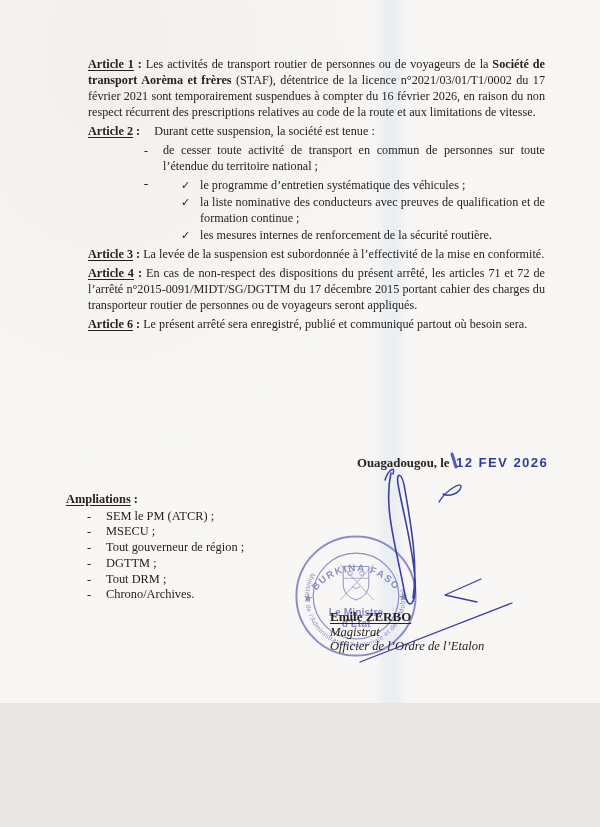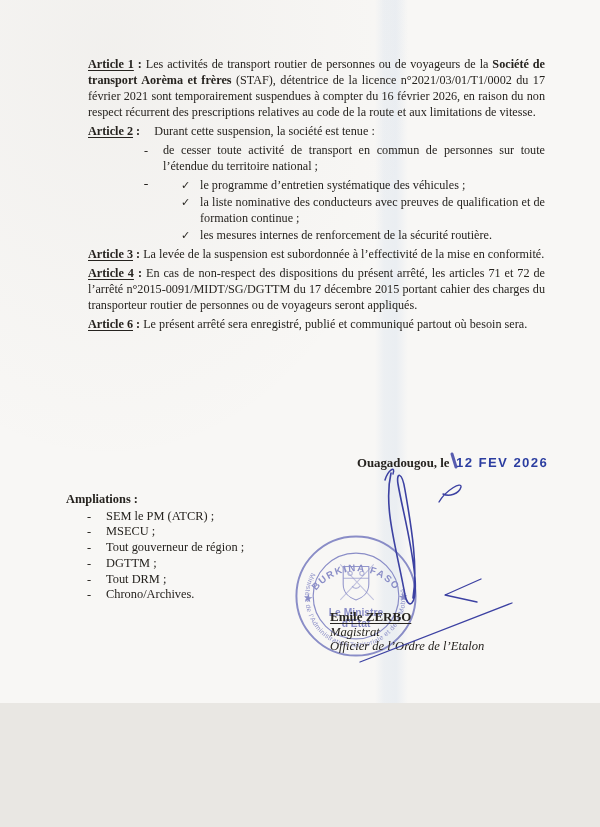--- a/index.html
+++ b/index.html
@@ -36,21 +36,21 @@
   
   .dateline{position:absolute;left:357px;top:453px;white-space:nowrap;z-index:3;}
   .dateline .place{font-weight:700;font-size:12.8px;}
   .dateline .stamp{
     font-family:"Liberation Sans", sans-serif;font-weight:700;font-size:13px;
     letter-spacing:1.5px;color:#2b3da0;margin-left:3px;
     display:inline-block;transform:translateY(-0.5px) skewX(-1deg);
   }
   
   .ampliations{position:absolute;left:66px;top:492px;font-size:12.4px;line-height:15.7px;z-index:2;}
-  .ampliations .amp-title{font-weight:700;text-underline-offset:2px;}
+  .ampliations .amp-title{font-weight:700;text-decoration:underline;text-underline-offset:2px;}
   .ampliations .amp-colon{font-weight:700;}
   .ampliations ul{list-style:none;margin:1px 0 0 0;padding:0;}
   .ampliations li{position:relative;padding-left:40px;}
   .ampliations .marker{position:absolute;left:21px;top:0;}
   
   .seal{position:absolute;left:291px;top:531px;width:130px;height:130px;z-index:2;opacity:0.82;}
   .seal text{fill:#7276bd;}
   .seal .ring-txt{font-family:"Liberation Sans", sans-serif;font-size:6.9px;letter-spacing:0.4px;}
   .seal .top-txt{font-family:"Liberation Sans", sans-serif;font-size:9.8px;font-weight:700;letter-spacing:1.6px;}
   .seal .ctr-txt{font-family:"Liberation Sans", sans-serif;font-size:10.5px;font-weight:700;}

